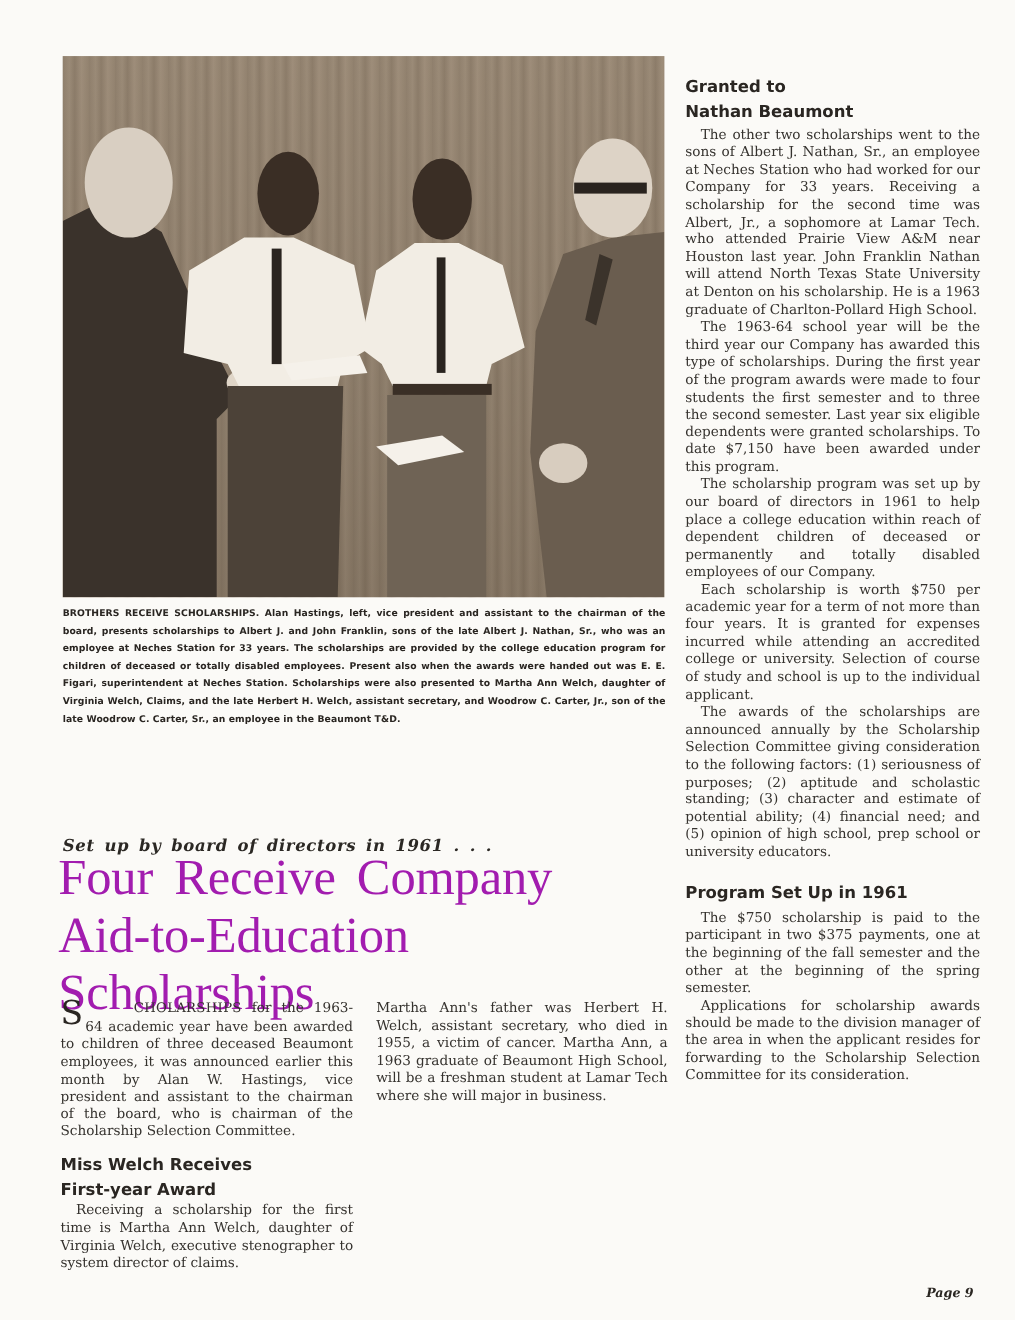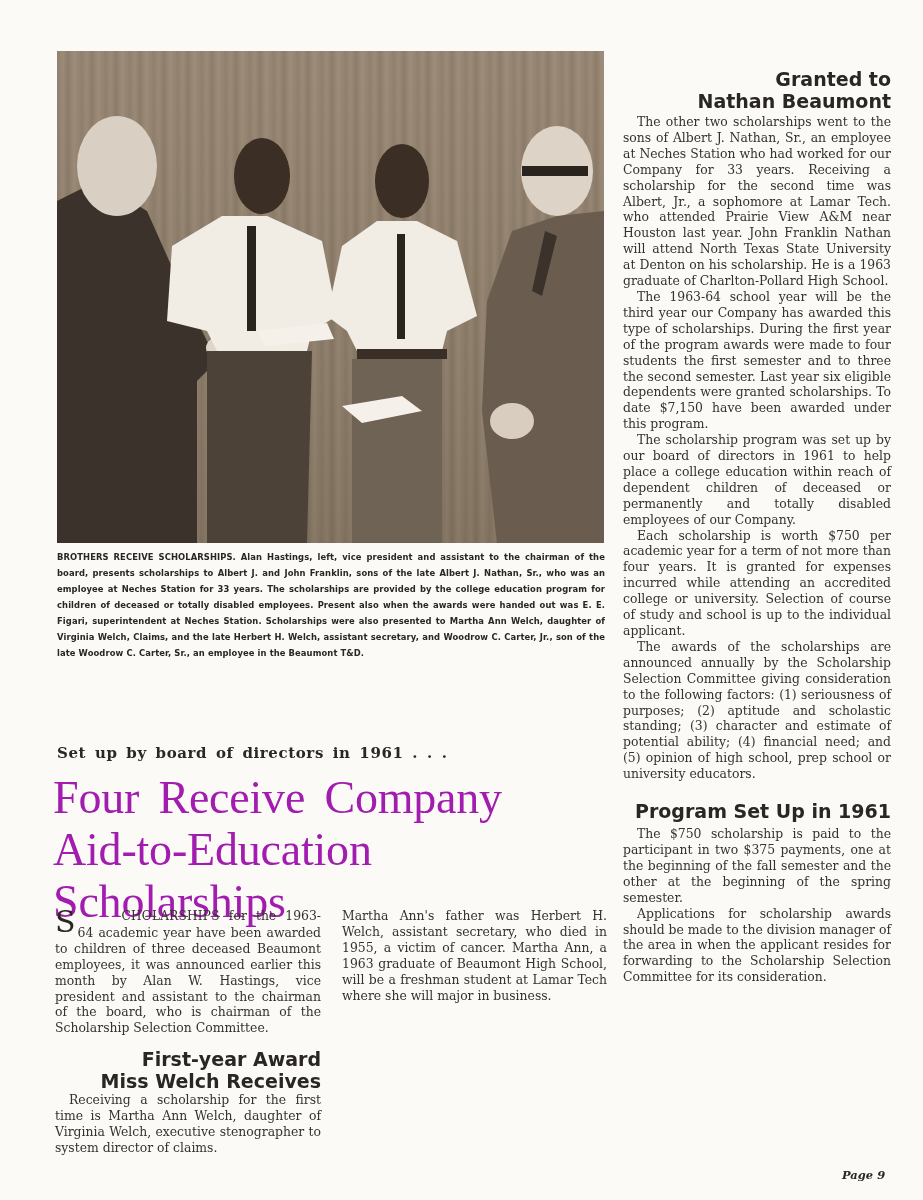--- a/index.html
+++ b/index.html
@@ -13,45 +13,45 @@
     color: #35322e;
     text-align: justify;
     hyphens: manual;
   }
   .body-text p { text-indent: 14px; }
   .body-text p.noindent { text-indent: 0; }
 
   .subhead {
     font-family: "DejaVu Sans", sans-serif;
     font-weight: bold;
-    font-size: 19px;
+    font-size: 15px;
     line-height: 22px;
-    text-align: right;
+    text-align: left;
     color: #2a2622;
   }
 
   
   .photo {
     position: absolute; left: 57px; top: 51px; width: 547px; height: 492px;
     overflow: hidden;
     background: repeating-linear-gradient(90deg, #8a7a68 0px, #9b8b78 6px, #857563 11px, #a08f7c 17px, #8e7e6b 24px);
   }
   .photo svg { position: absolute; left: 0; top: 0; }
 
   .caption {
     position: absolute; left: 57px; top: 549px; width: 548px;
     font-family: "DejaVu Sans", sans-serif;
     font-size: 8.4px; line-height: 16px; font-weight: bold; color: #2a2622;
     text-align: justify; letter-spacing: 0.1px;
   }
   .caption .lead { font-weight: bold; }
 
   .kicker {
-    position: absolute; left: 57px; top: 744px;
-    font-family: "DejaVu Serif", serif; font-weight: bold;
+    position: absolute; left: 57px; top: 760px;
+    font-family: "DejaVu Serif", serif; font-style: italic; font-weight: bold;
     font-size: 15px; color: #2b2824; letter-spacing: 0.6px; word-spacing: 3px;
   }
   .headline {
     position: absolute; left: 53px; top: 772px; width: 560px;
     font-family: "Liberation Serif", serif;
     font-size: 46px; line-height: 52px; color: #a21caf; letter-spacing: -0.2px;
     word-spacing: 8px;
   }
 
   .col-a { position: absolute; left: 55px; top: 908px; width: 266px; }
@@ -120,22 +120,22 @@
 <div class="headline">
   <div>Four Receive Company</div>
   <div>Aid-to-Education Scholarships</div>
 </div>
 
 <div class="col-a body-text">
   <p class="noindent">
     <span class="dropcap">S</span><span class="caps">CHOLARSHIPS</span><span> for the 1963-64 academic year have been awarded to children of three deceased Beaumont employees, it was announced earlier this month by Alan W. Hastings, vice president and assistant to the chairman of the board, who is chairman of the Scholarship Selection Committee.</span>
   </p>
   <div class="subhead" style="margin-top:12px;">
+    <div>Miss Welch Receives</div>
     <div>First-year Award</div>
-    <div>Miss Welch Receives</div>
   </div>
   <p>Receiving a scholarship for the first time is Martha Ann Welch, daughter of Virginia Welch, executive stenographer to system director of claims.</p>
 </div>
 
 <div class="col-b body-text">
   <p class="noindent">Martha Ann's father was Herbert H. Welch, assistant secretary, who died in 1955, a victim of cancer. Martha Ann, a 1963 graduate of Beaumont High School, will be a freshman student at Lamar Tech where she will major in business.</p>
 </div>
 
 <div class="col-c body-text">
 

